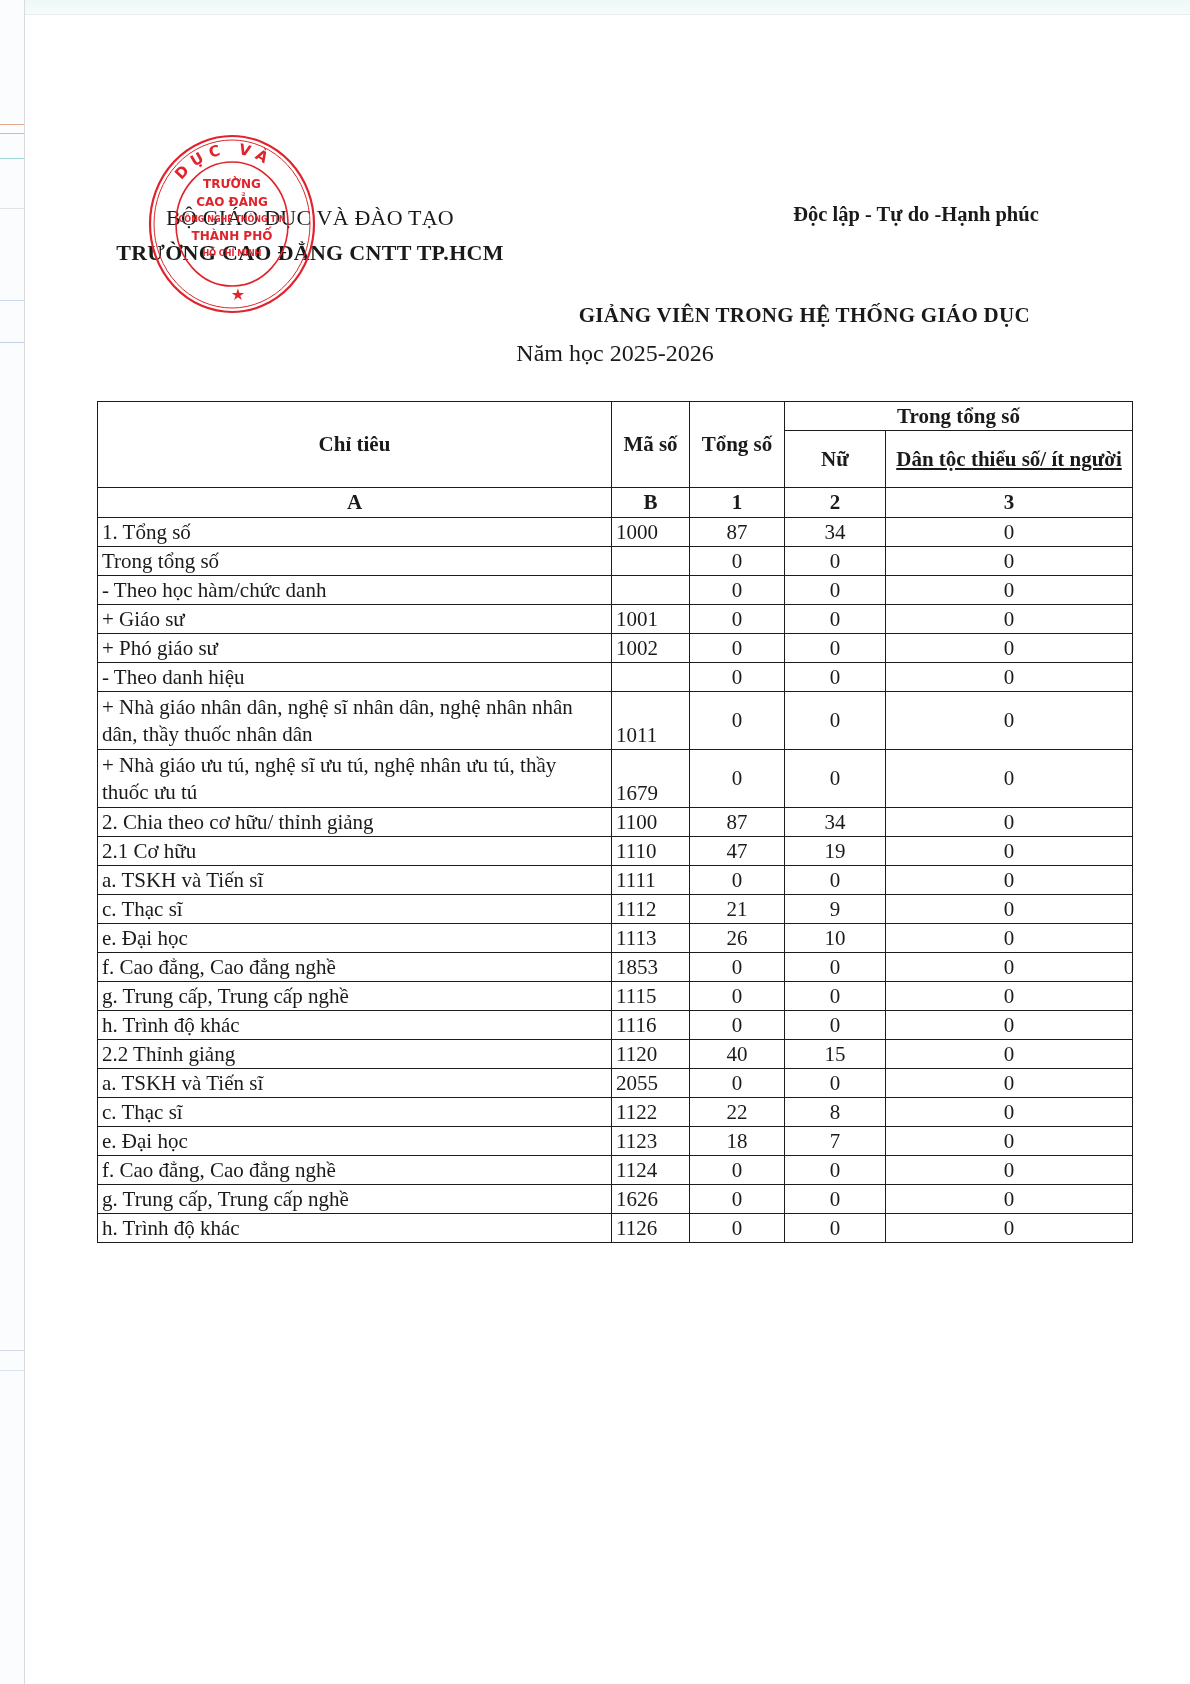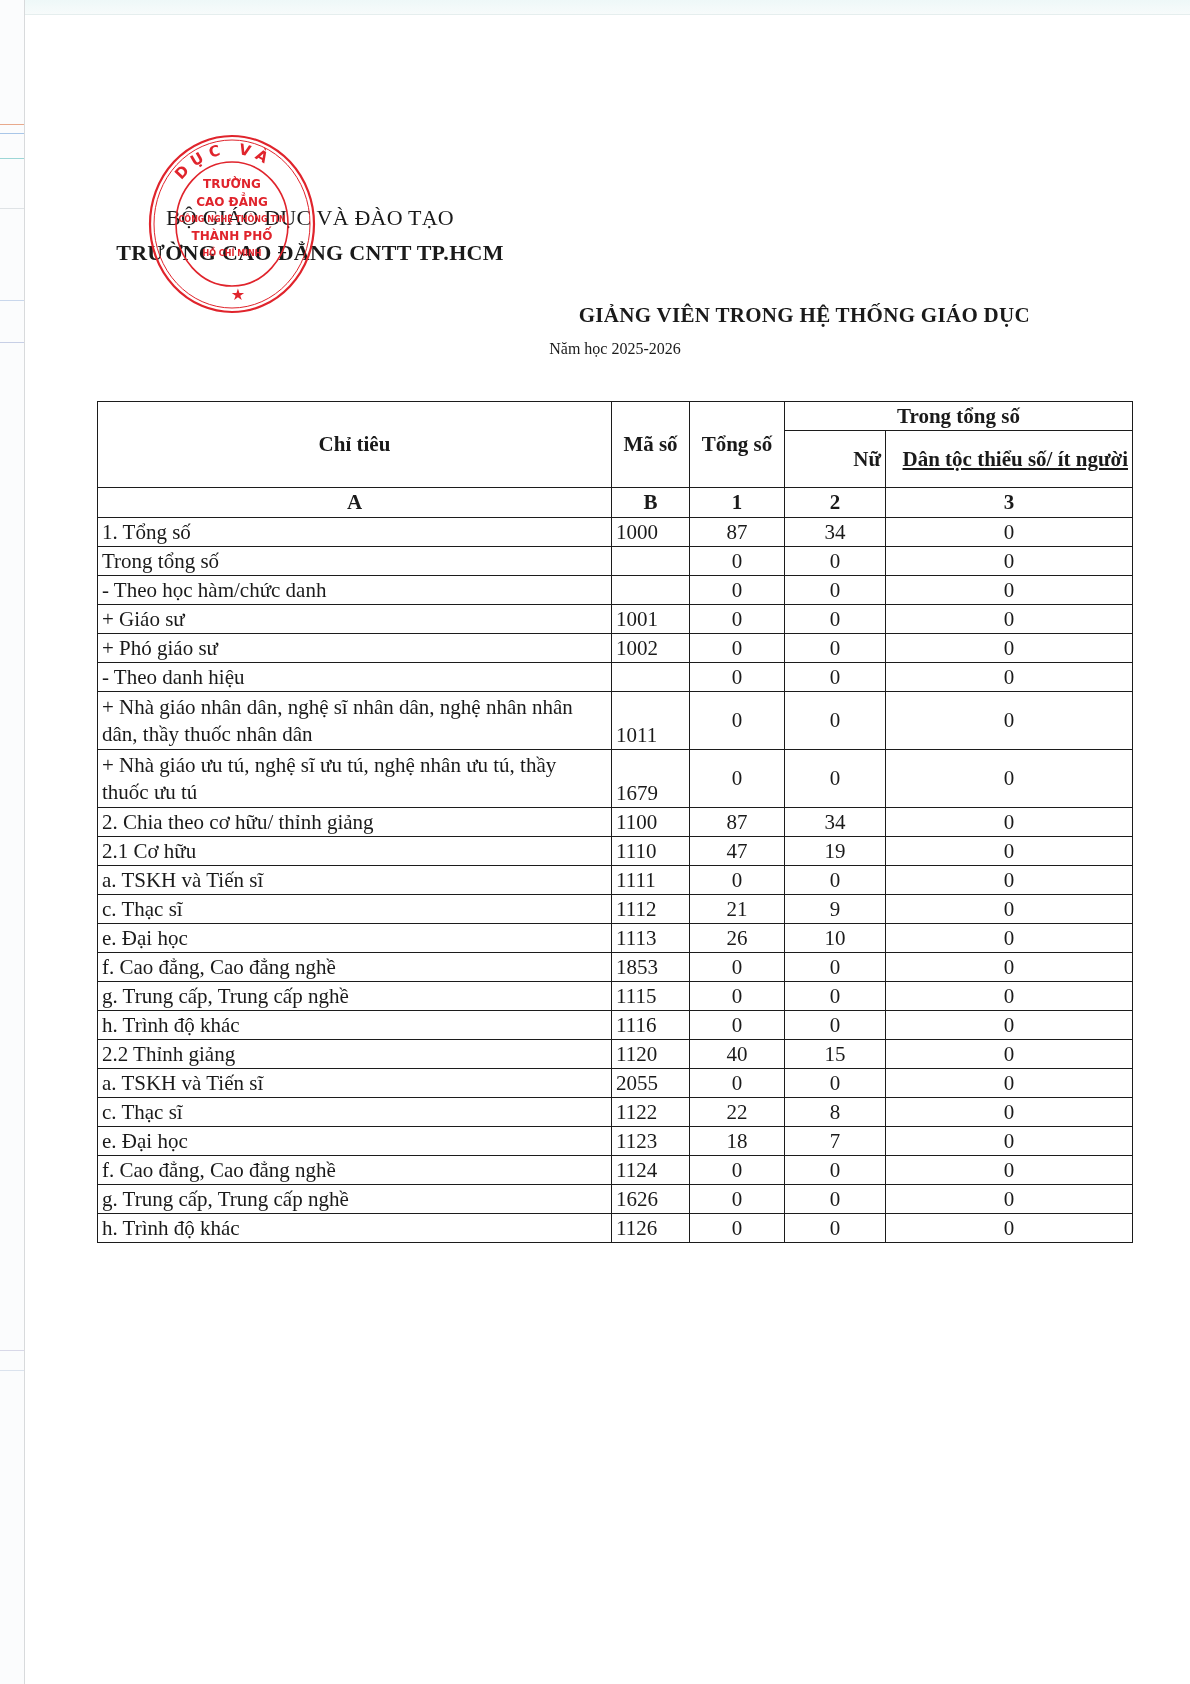--- a/index.html
+++ b/index.html
@@ -23,35 +23,35 @@
   .ministry { font-size: 22px; line-height: 36px; letter-spacing: 0.2px; }
   .school { font-size: 22px; line-height: 34px; font-weight: bold; letter-spacing: 0.3px; }
 
   .header-right { position: absolute; left: 600px; top: 196px; width: 520px; text-align: center; }
   .nation { font-size: 21.5px; font-weight: bold; line-height: 36px; }
   .motto { font-size: 20.5px; font-weight: bold; line-height: 36px; padding-left: 112px; }
 
   .doc-title { position: absolute; left: 200px; top: 303px; width: 830px; text-align: right;
     font-size: 21px; font-weight: bold; letter-spacing: 0.3px; }
   .doc-subtitle { position: absolute; left: 200px; top: 340px; width: 830px; text-align: center;
-    font-size: 16px; }
+    font-size: 24px; }
 
   table.stats {
     position: absolute; left: 97px; top: 401px; width: 1035px;
     border-collapse: collapse; table-layout: fixed;
     font-size: 21px;
   }
   table.stats td, table.stats th {
     border: 1.6px solid #1c1c1c; padding: 0 4px; vertical-align: middle;
   }
   table.stats th { font-weight: bold; }
   col.c-a { width: 514px; } col.c-b { width: 78px; } col.c-1 { width: 95px; }
   col.c-2 { width: 101px; } col.c-3 { width: 247px; }
   tr.h1 th { height: 28px; }
-  tr.h2 th { height: 56px; text-align: right; }
+  tr.h2 th { height: 56px; }
   tr.idx th { height: 29px; }
   tr.r td { height: 28px; line-height: 26px; }
   tr.r2 td { height: 57px; line-height: 27px; }
   td.a { text-align: left; padding-left: 3px; }
   td.code { text-align: left; }
   tr.r2 td.code { vertical-align: bottom; }
   td.num { text-align: center; }
   .thead-txt { line-height: 26px; text-decoration: underline; }
 </style>
 </head>
@@ -88,20 +88,21 @@
     <text x="86" y="56" font-size="12" text-anchor="middle">TRƯỜNG</text>
     <text x="86" y="74" font-size="12" text-anchor="middle">CAO ĐẲNG</text>
     <text x="86" y="90" font-size="8" text-anchor="middle">CÔNG NGHỆ THÔNG TIN</text>
     <text x="86" y="108" font-size="12" text-anchor="middle">THÀNH PHỐ</text>
     <text x="86" y="124" font-size="8" text-anchor="middle">HỒ CHÍ MINH</text>
     <text x="92" y="168" font-size="16" text-anchor="middle">★</text>
   </g>
 </svg>
 
 <div class="header-right">
+  <div class="motto">Độc lập - Tự do -Hạnh phúc</div>
 </div>
 
 <div class="doc-title">GIẢNG VIÊN TRONG HỆ THỐNG GIÁO DỤC</div>
 <div class="doc-subtitle">Năm học 2025-2026</div>
 
 <table class="stats">
   <colgroup>
       <col class="c-a">
       <col class="c-b">
       <col class="c-1">

